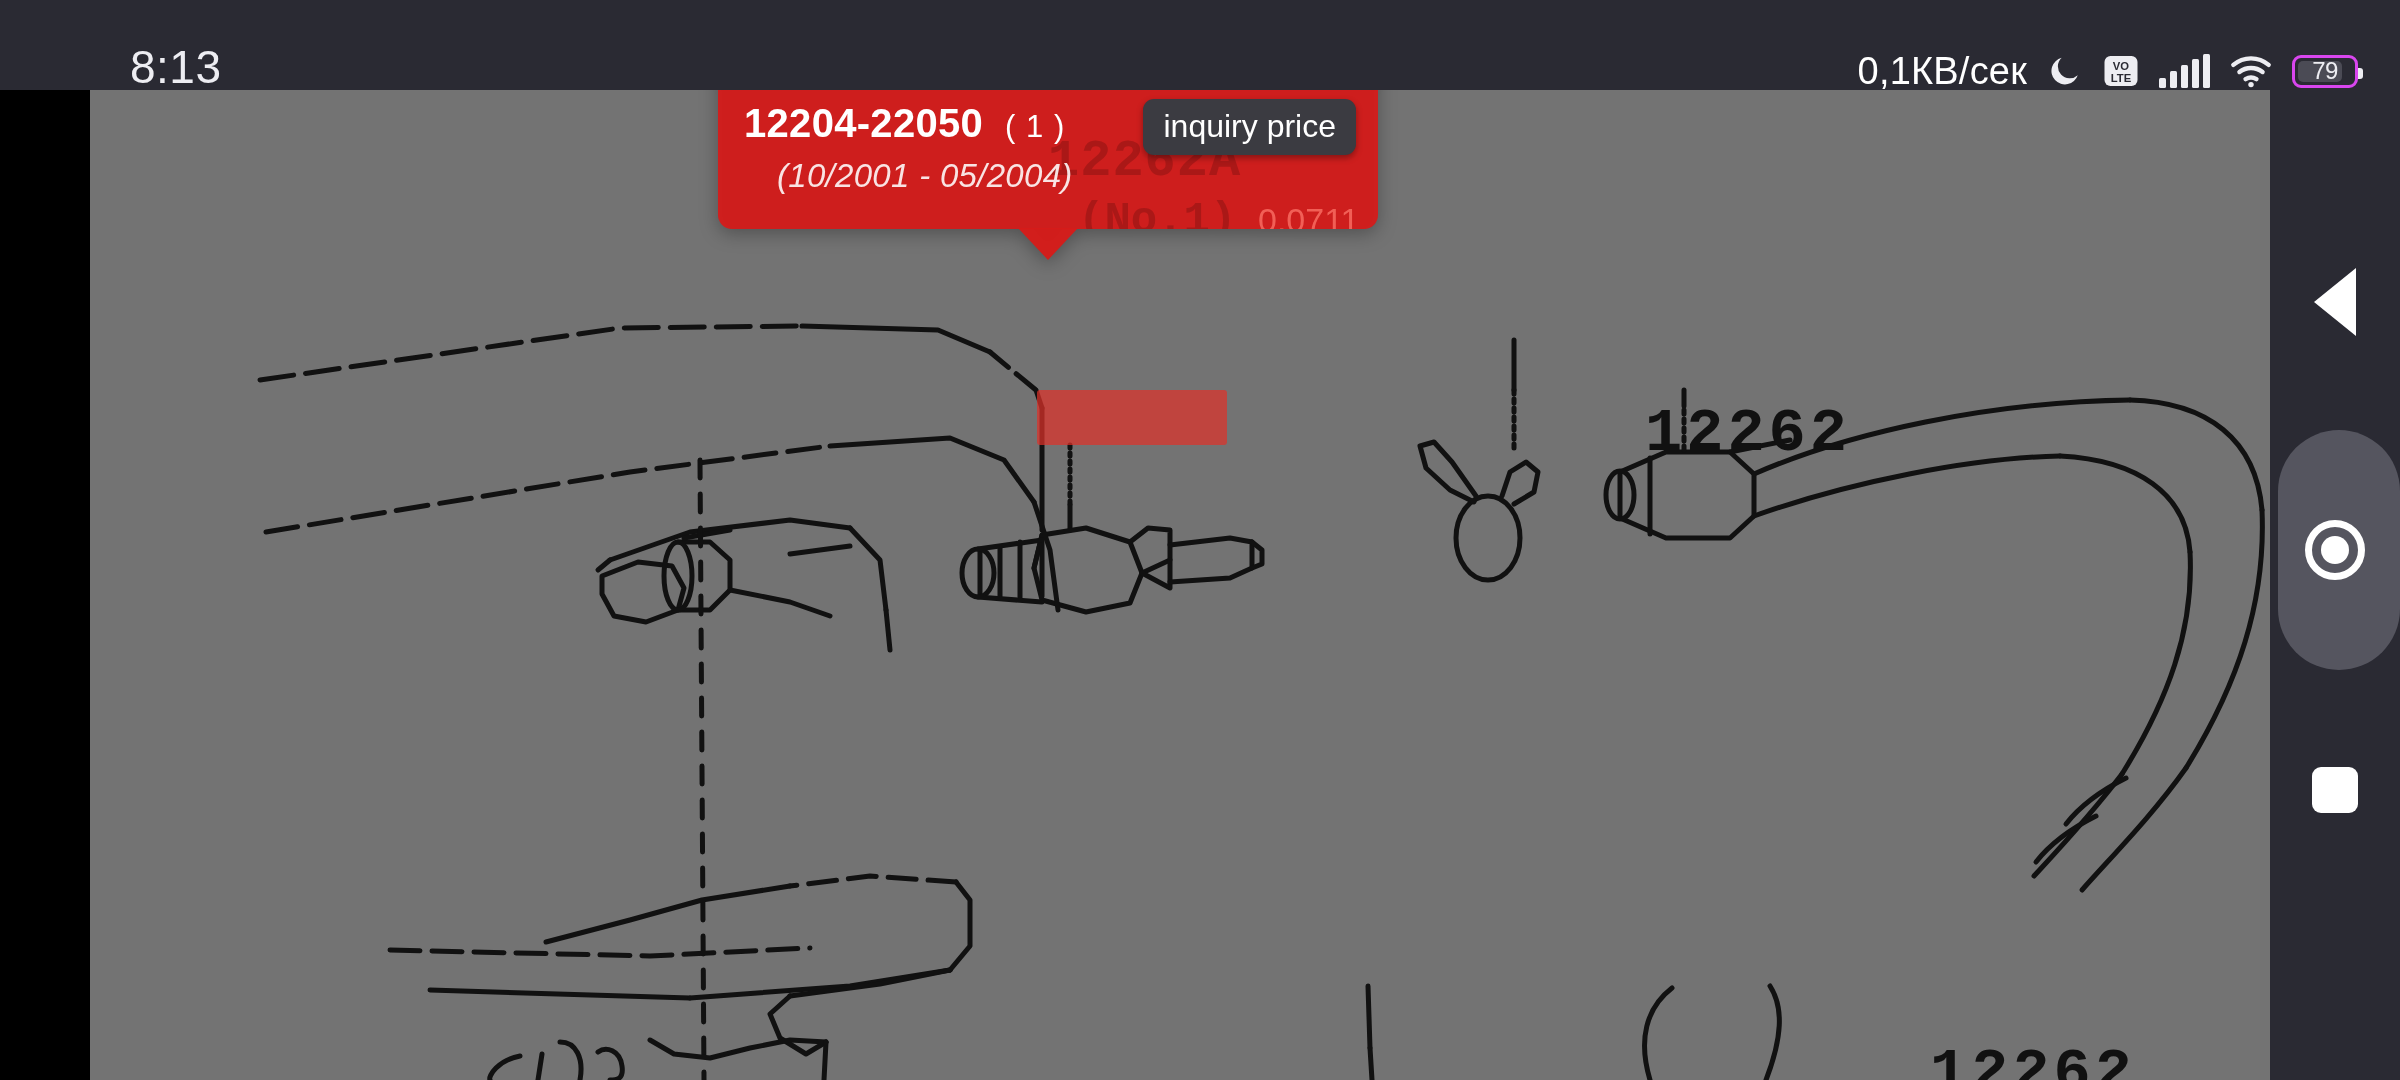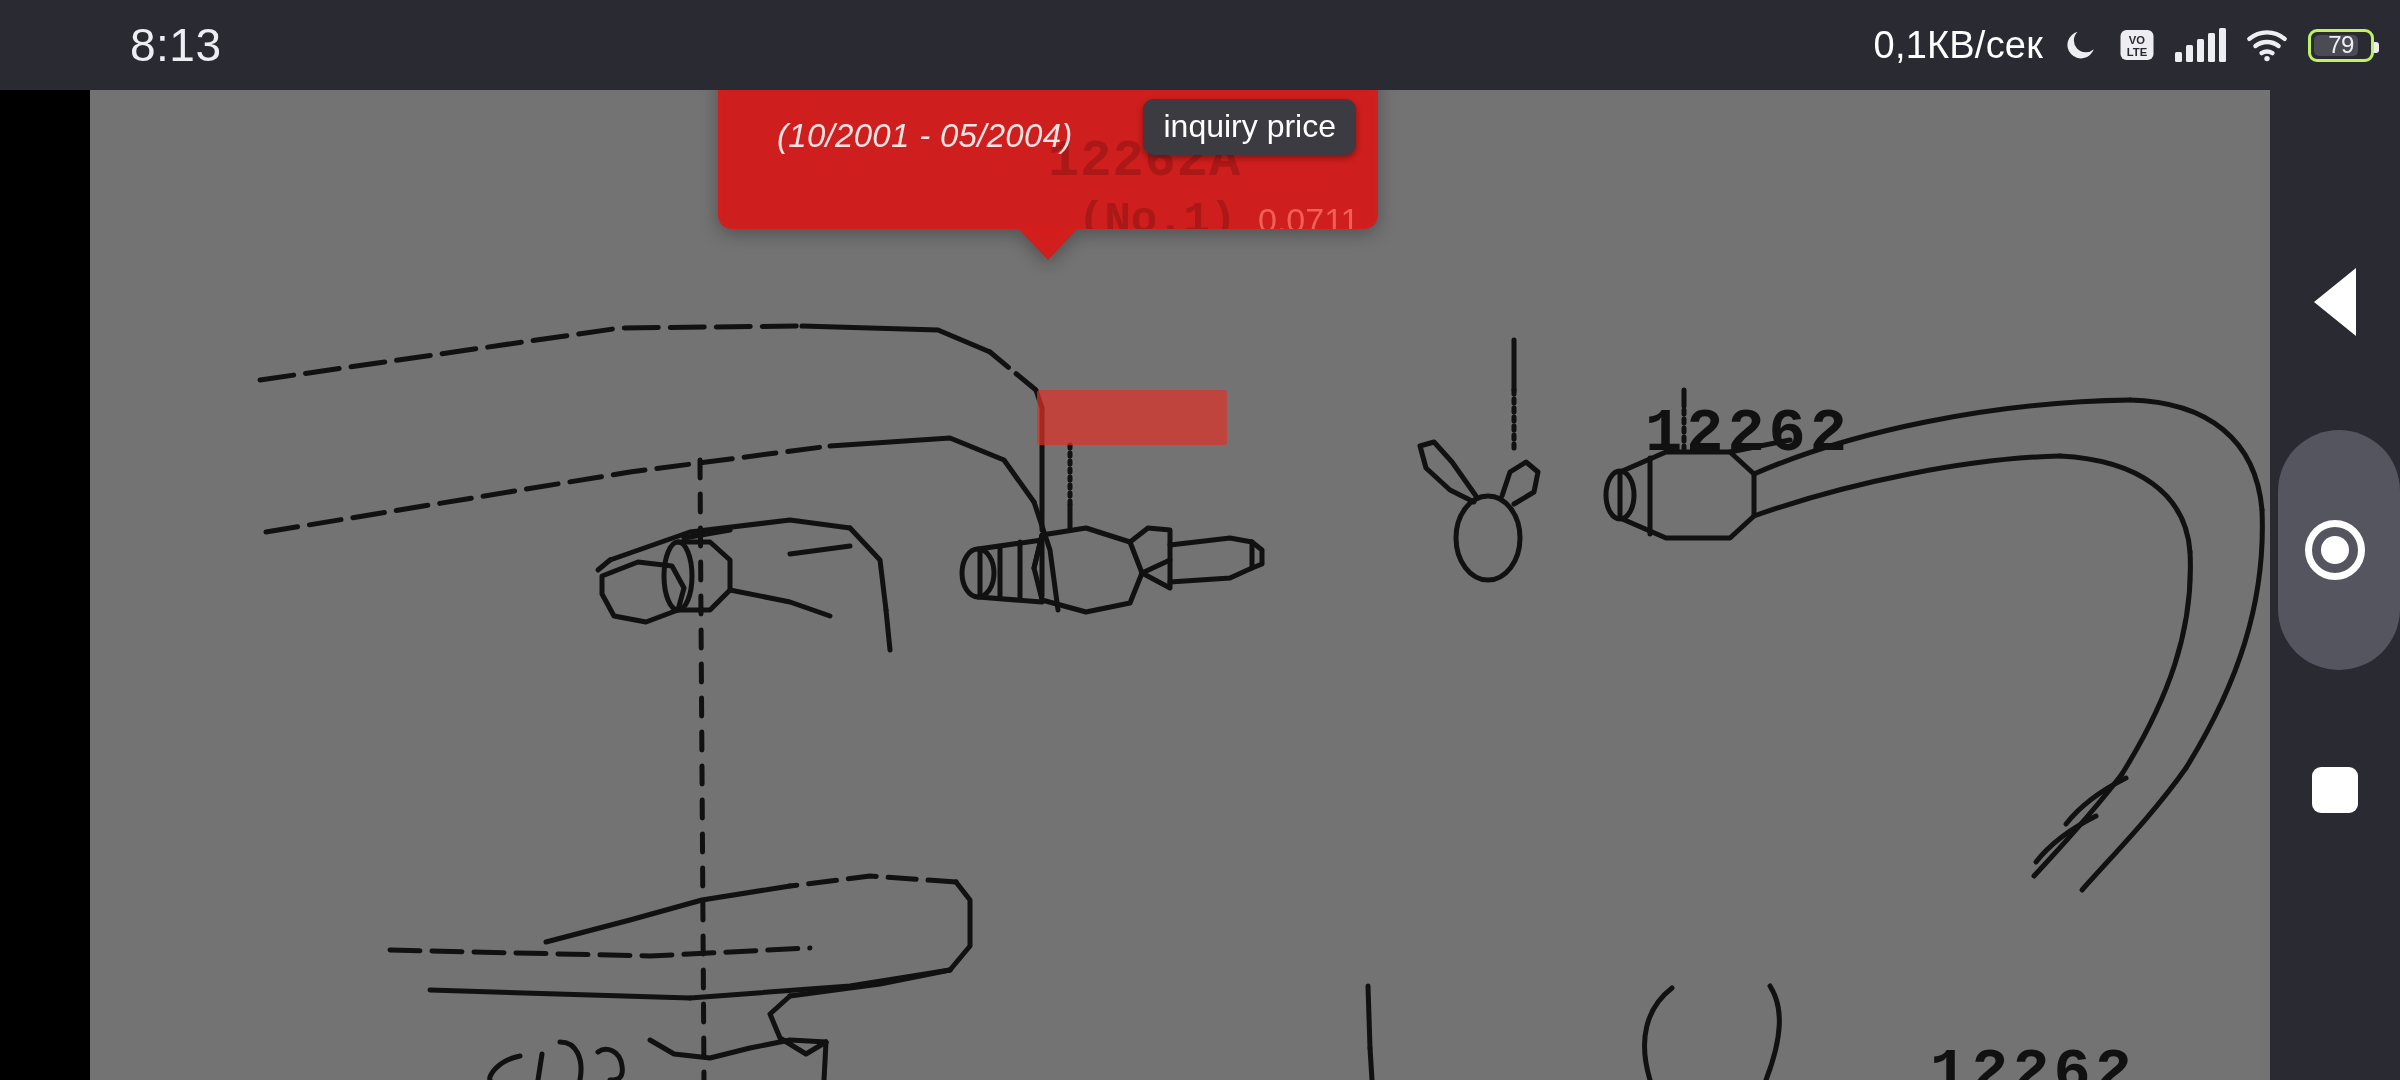--- a/index.html
+++ b/index.html
@@ -31,23 +31,23 @@
   }
 
   
   .status-bar {
     position: absolute;
     left: 0; top: 0;
     width: 2400px; height: 90px;
     background: #2A2A33;
     z-index: 30;
     display: flex;
-    align-items: center;
+    align-items: flex-end;
     justify-content: space-between;
-    padding: 0 26px 0 130px;
+    padding: 0 42px 0 130px;
     box-sizing: border-box;
     color: #E8E8ED;
   }
   .status-clock {
     font-size: 46px;
     font-weight: 500;
     letter-spacing: 0.5px;
     color: #EDEDF2;
     line-height: 1;
   }
@@ -79,21 +79,21 @@
   }
   .sig-bars i:nth-child(1){ height: 10px; }
   .sig-bars i:nth-child(2){ height: 17px; }
   .sig-bars i:nth-child(3){ height: 23px; }
   .sig-bars i:nth-child(4){ height: 29px; }
   .sig-bars i:nth-child(5){ height: 34px; }
   .icon-wifi { width: 42px; height: 34px; display:block; }
   .battery {
     position: relative;
     width: 66px; height: 33px;
-    border: 3px solid #bef264;
+    border: 3px solid #d946ef;
     border-radius: 9px;
     display: flex;
     align-items: center;
     justify-content: center;
     box-sizing: border-box;
   }
   .battery:after {
     content: "";
     position: absolute;
     right: -8px; top: 10px;
@@ -448,20 +448,24 @@
     </div>
 
     <div class="popup-body">
 
       <div class="ghost-layer">
         <div class="ghost-12262a">12262A</div>
         <div class="ghost-no1">(No.1)</div>
         <div class="ghost-0711">0.0711</div>
       </div>
 
+      <div class="popup-row1">
+        <span class="popup-pn">12204-22050</span>
+        <span class="popup-qty">( 1 )</span>
+      </div>
 
       <div class="popup-dates">(10/2001 - 05/2004)</div>
 
       <button class="inquiry-btn">inquiry price</button>
 
       <div class="popup-arrow"></div>
     </div>
   </div>
 
   <div class="status-bar">

